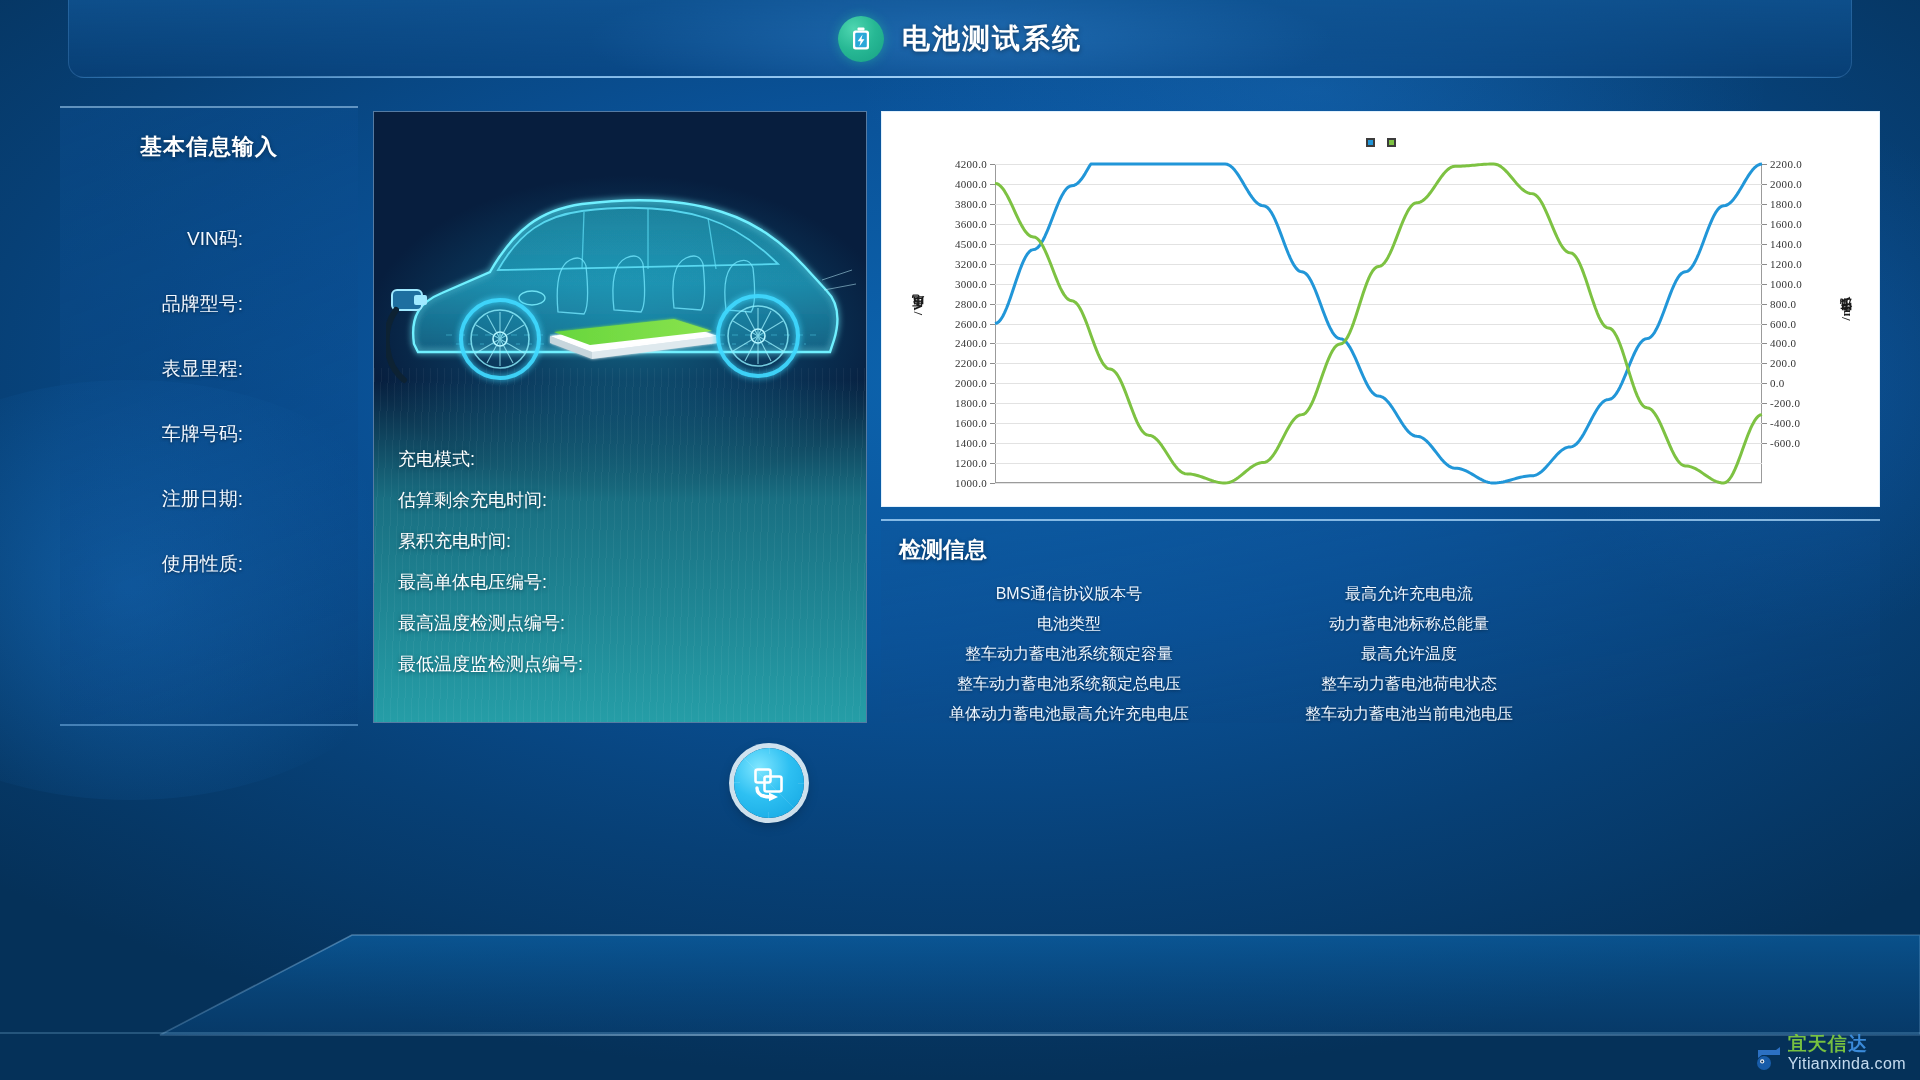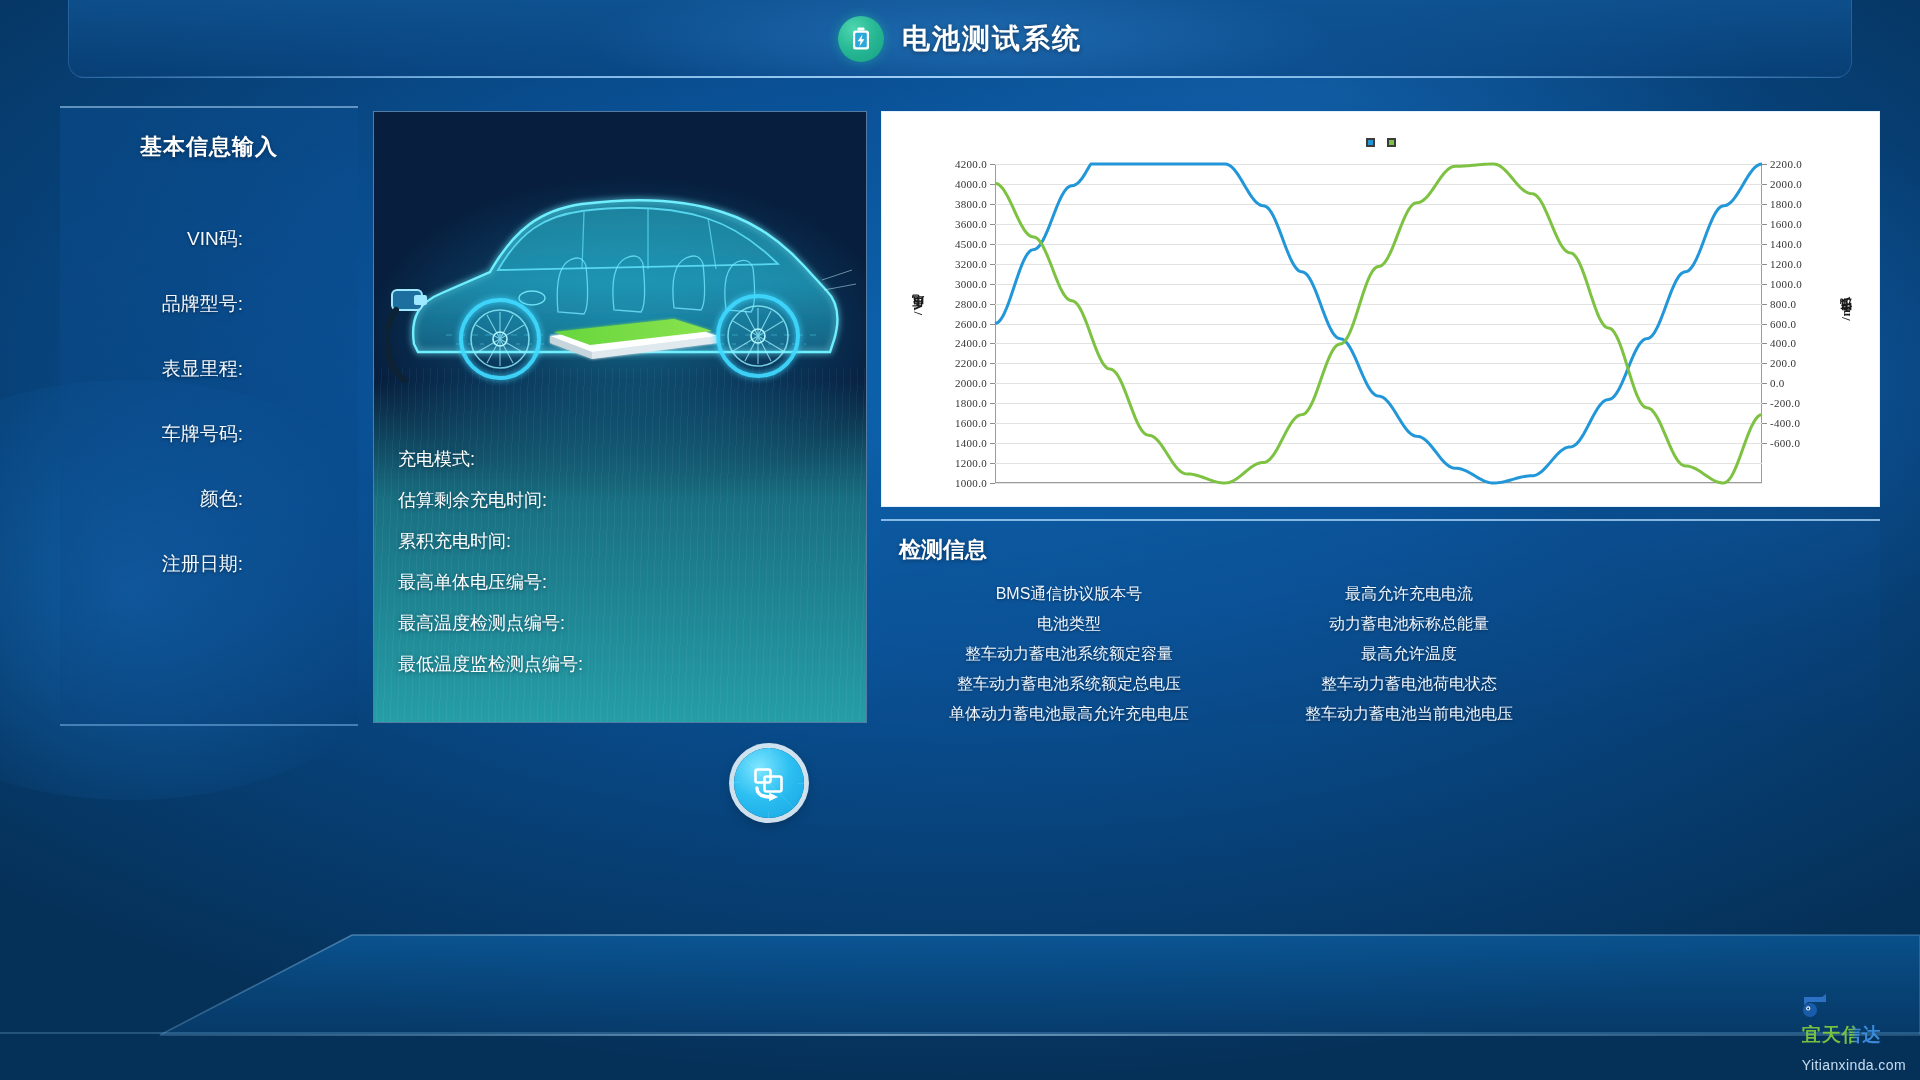--- a/index.html
+++ b/index.html
@@ -200,33 +200,33 @@
     content: ""; position: absolute; left: 0; top: 0; width: 100%; height: 100%;
     border-radius: 50%;
     background:
       repeating-conic-gradient(from 0deg, rgba(255,255,255,.18) 0deg 1deg, rgba(255,255,255,0) 1deg 45deg);
     opacity: .6;
   }
 
   
   .watermark {
     position: absolute; right: 14px; bottom: 8px;
-    display: flex; align-items: flex-start; gap: 6px; opacity: .95; flex-direction: column;
+    display: flex; align-items: flex-end; gap: 6px; opacity: .95;
   }
   .wm-badge {
     width: 26px; height: 26px; flex: none;
   }
   .wm-text { display: flex; flex-direction: column; line-height: 1; }
   .wm-cn {
     font-size: 19px; font-weight: bold; letter-spacing: 1px;
     background: linear-gradient(90deg, #7ec93f 0%, #7ec93f 48%, #3d8fe0 52%, #3d8fe0 100%);
     -webkit-background-clip: text; background-clip: text; color: transparent;
   }
   .wm-en {
-    font-size: 14px; color: #cfe4f7; margin-top: 14px; letter-spacing: .4px;
+    font-size: 16px; color: #cfe4f7; margin-top: 3px; letter-spacing: .4px;
   }
 </style>
 </head>
 <body>
 
 <div class="glow-a"></div>
 <div class="glow-b"></div>
 <div class="glow-c"></div>
 
 <div class="header-wrap">
@@ -254,24 +254,24 @@
     <div class="field-row">
       <span class="field-label">品牌型号:</span>
     </div>
     <div class="field-row">
       <span class="field-label">表显里程:</span>
     </div>
     <div class="field-row">
       <span class="field-label">车牌号码:</span>
     </div>
     <div class="field-row">
-      <span class="field-label">颜色:</span>
+      <span class="field-label">注册日期:</span>
     </div>
     <div class="field-row">
-      <span class="field-label">注册日期:</span>
+      <span class="field-label">使用性质:</span>
     </div>
   </div>
 </div>
 
 <div class="car-panel">
   <div class="car-stage">
     <div class="car-reflect"></div>
     <div class="car-hatch"></div>
     <svg class="car-svg" viewBox="0 0 470 330">
       <defs>

